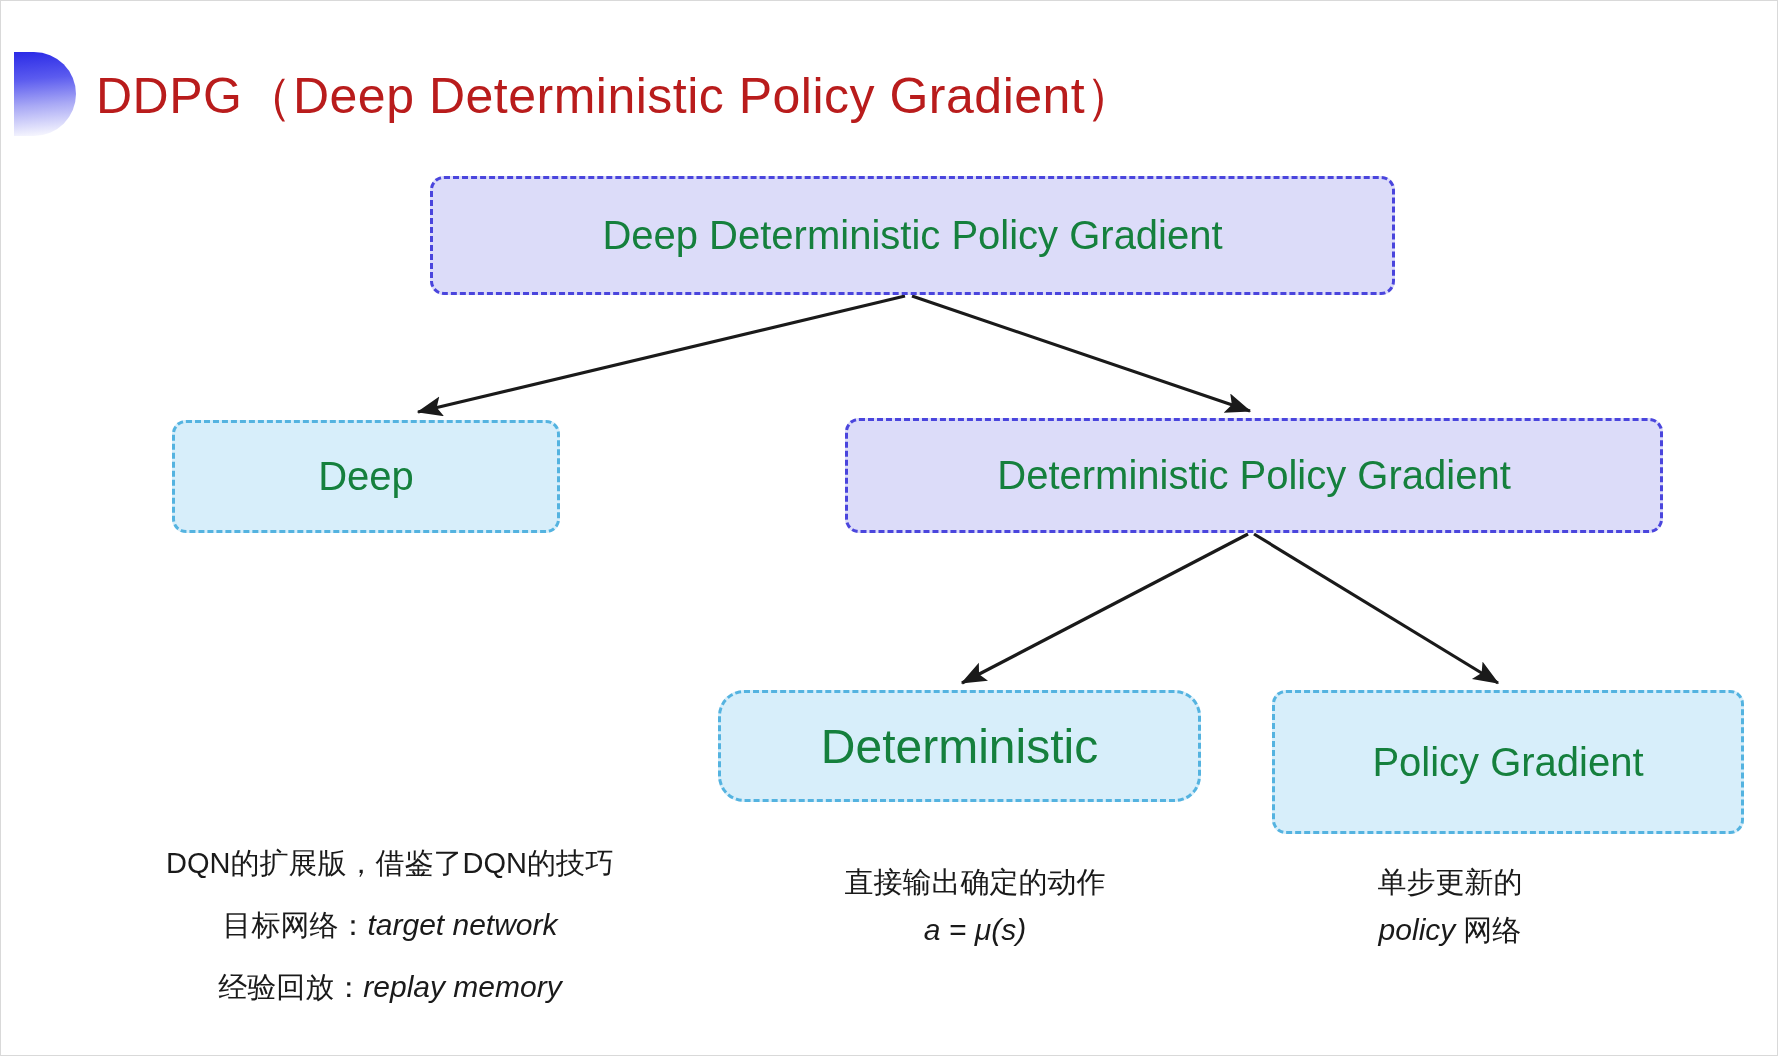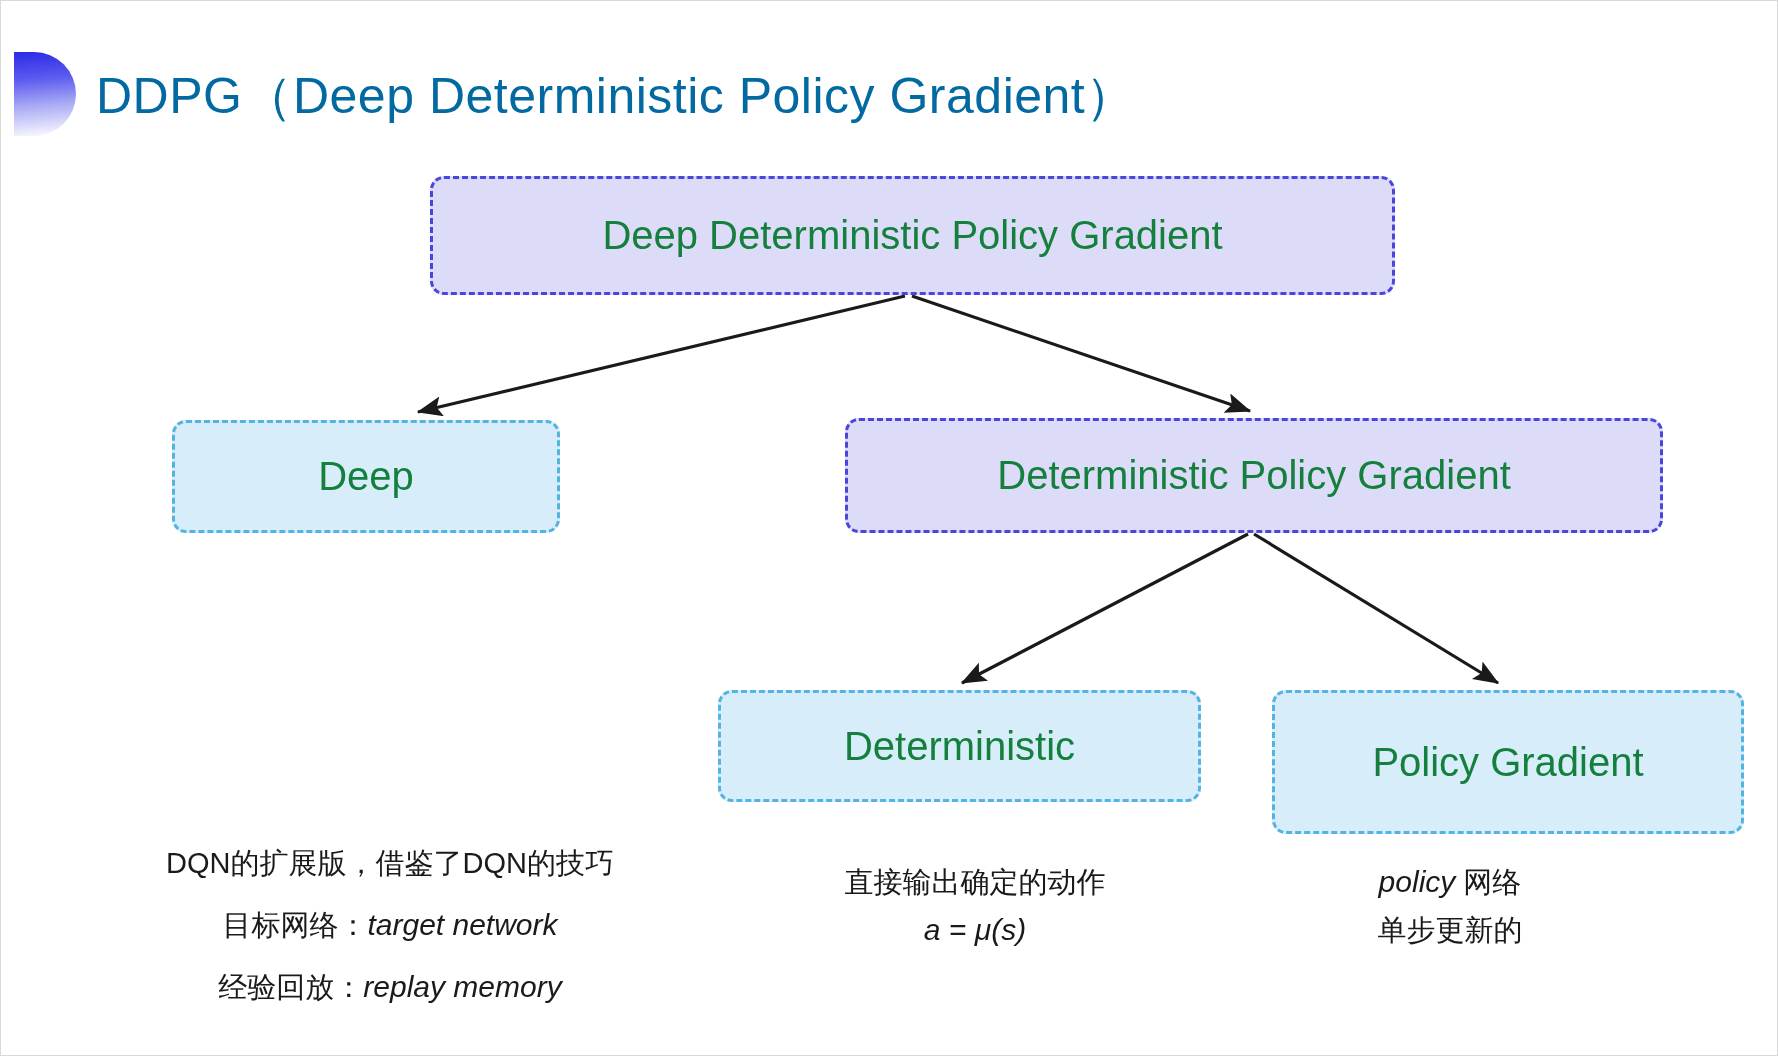--- a/index.html
+++ b/index.html
@@ -47,21 +47,21 @@
     height: 84px;
     border-radius: 0 42px 42px 0;
     background: linear-gradient(175deg, #2a2ae6 0%, #5b5bef 32%, #a9a9f5 62%, #ffffff 100%);
   }
   #page-title {
     position: absolute;
     left: 96px;
     top: 60px;
     font-size: 50px;
     font-weight: 400;
-    color: #0369a1;
+    color: #b91c1c;
     letter-spacing: 0.5px;
     white-space: nowrap;
     line-height: 72px;
   }
 
   
   #arrows {
     position: absolute;
     left: 0;
     top: 0;
@@ -87,21 +87,21 @@
     border: 3px dashed #4a45dd;
   }
   .node-cyan {
     background: #d7eefa;
     border: 3px dashed #54b3e0;
   }
 
   #node-root      { left: 430px;  top: 176px; width: 965px; height: 119px; font-size: 40px; }
   #node-deep      { left: 172px;  top: 420px; width: 388px; height: 113px; font-size: 40px; }
   #node-dpg       { left: 845px;  top: 418px; width: 818px; height: 115px; font-size: 40px; }
-  #node-det       { left: 718px;  top: 690px; width: 483px; height: 112px; font-size: 40px; }
+  #node-det       { left: 718px;  top: 690px; width: 483px; height: 112px; font-size: 48px; border-radius: 26px; }
   #node-pg        { left: 1272px; top: 690px; width: 472px; height: 144px; font-size: 40px; }
 
   
   .annot {
     position: absolute;
     color: #1a1a1a;
     text-align: center;
     font-family: "Liberation Sans", "DejaVu Sans", sans-serif;
   }
   .annot .line {
@@ -184,19 +184,19 @@
       <span>经验回放：</span><span class="mathit">replay memory</span>
     </span>
   </div>
 
   <div class="annot" id="annot-det">
     <span class="line">直接输出确定的动作</span>
     <span class="line mathit">a = μ(s)</span>
   </div>
 
   <div class="annot" id="annot-pg">
+    <span class="line">单步更新的</span>
     <span class="line">
       <span class="mathit">policy</span><span> 网络</span>
     </span>
-    <span class="line">单步更新的</span>
   </div>
 
 </div>
 
 </body></html>

